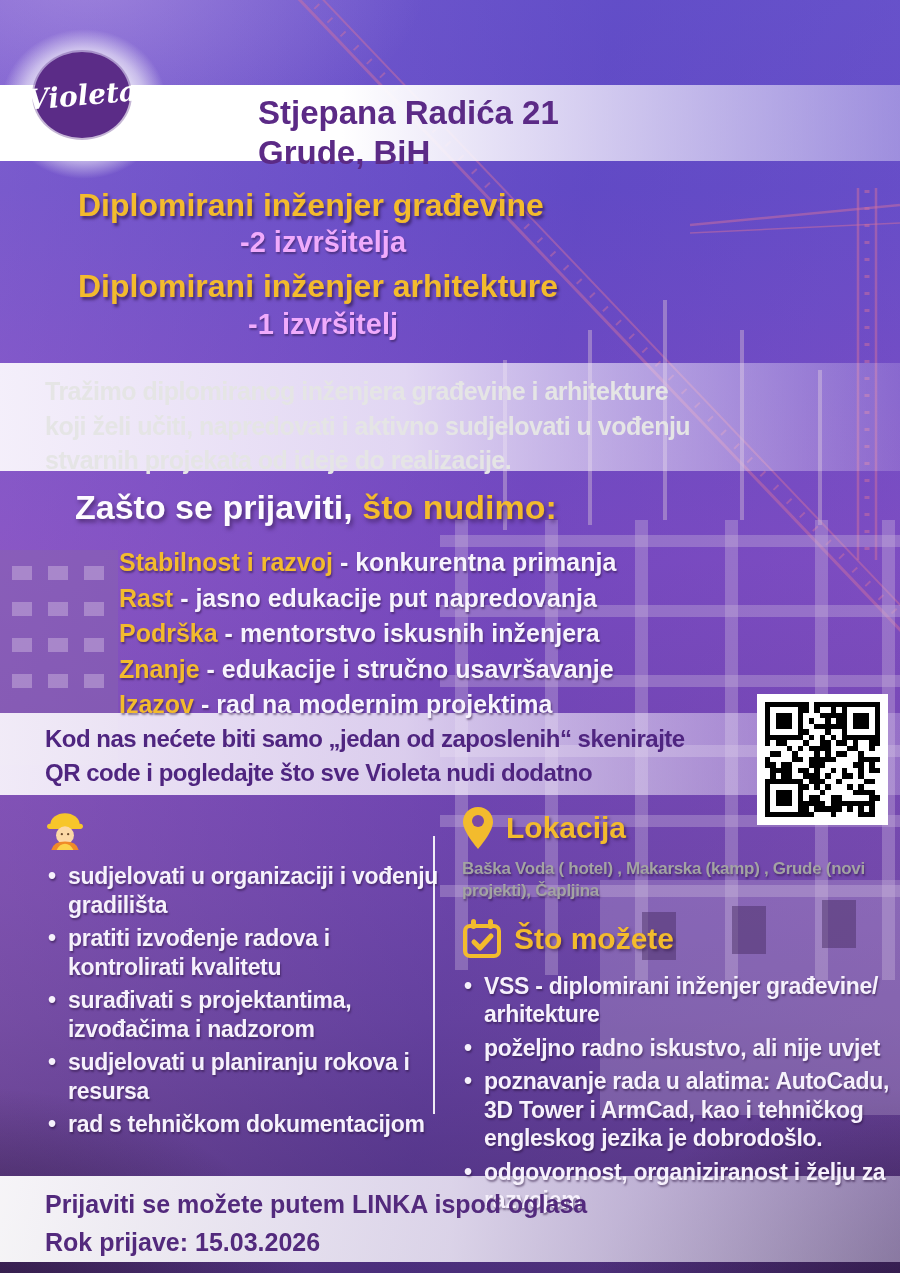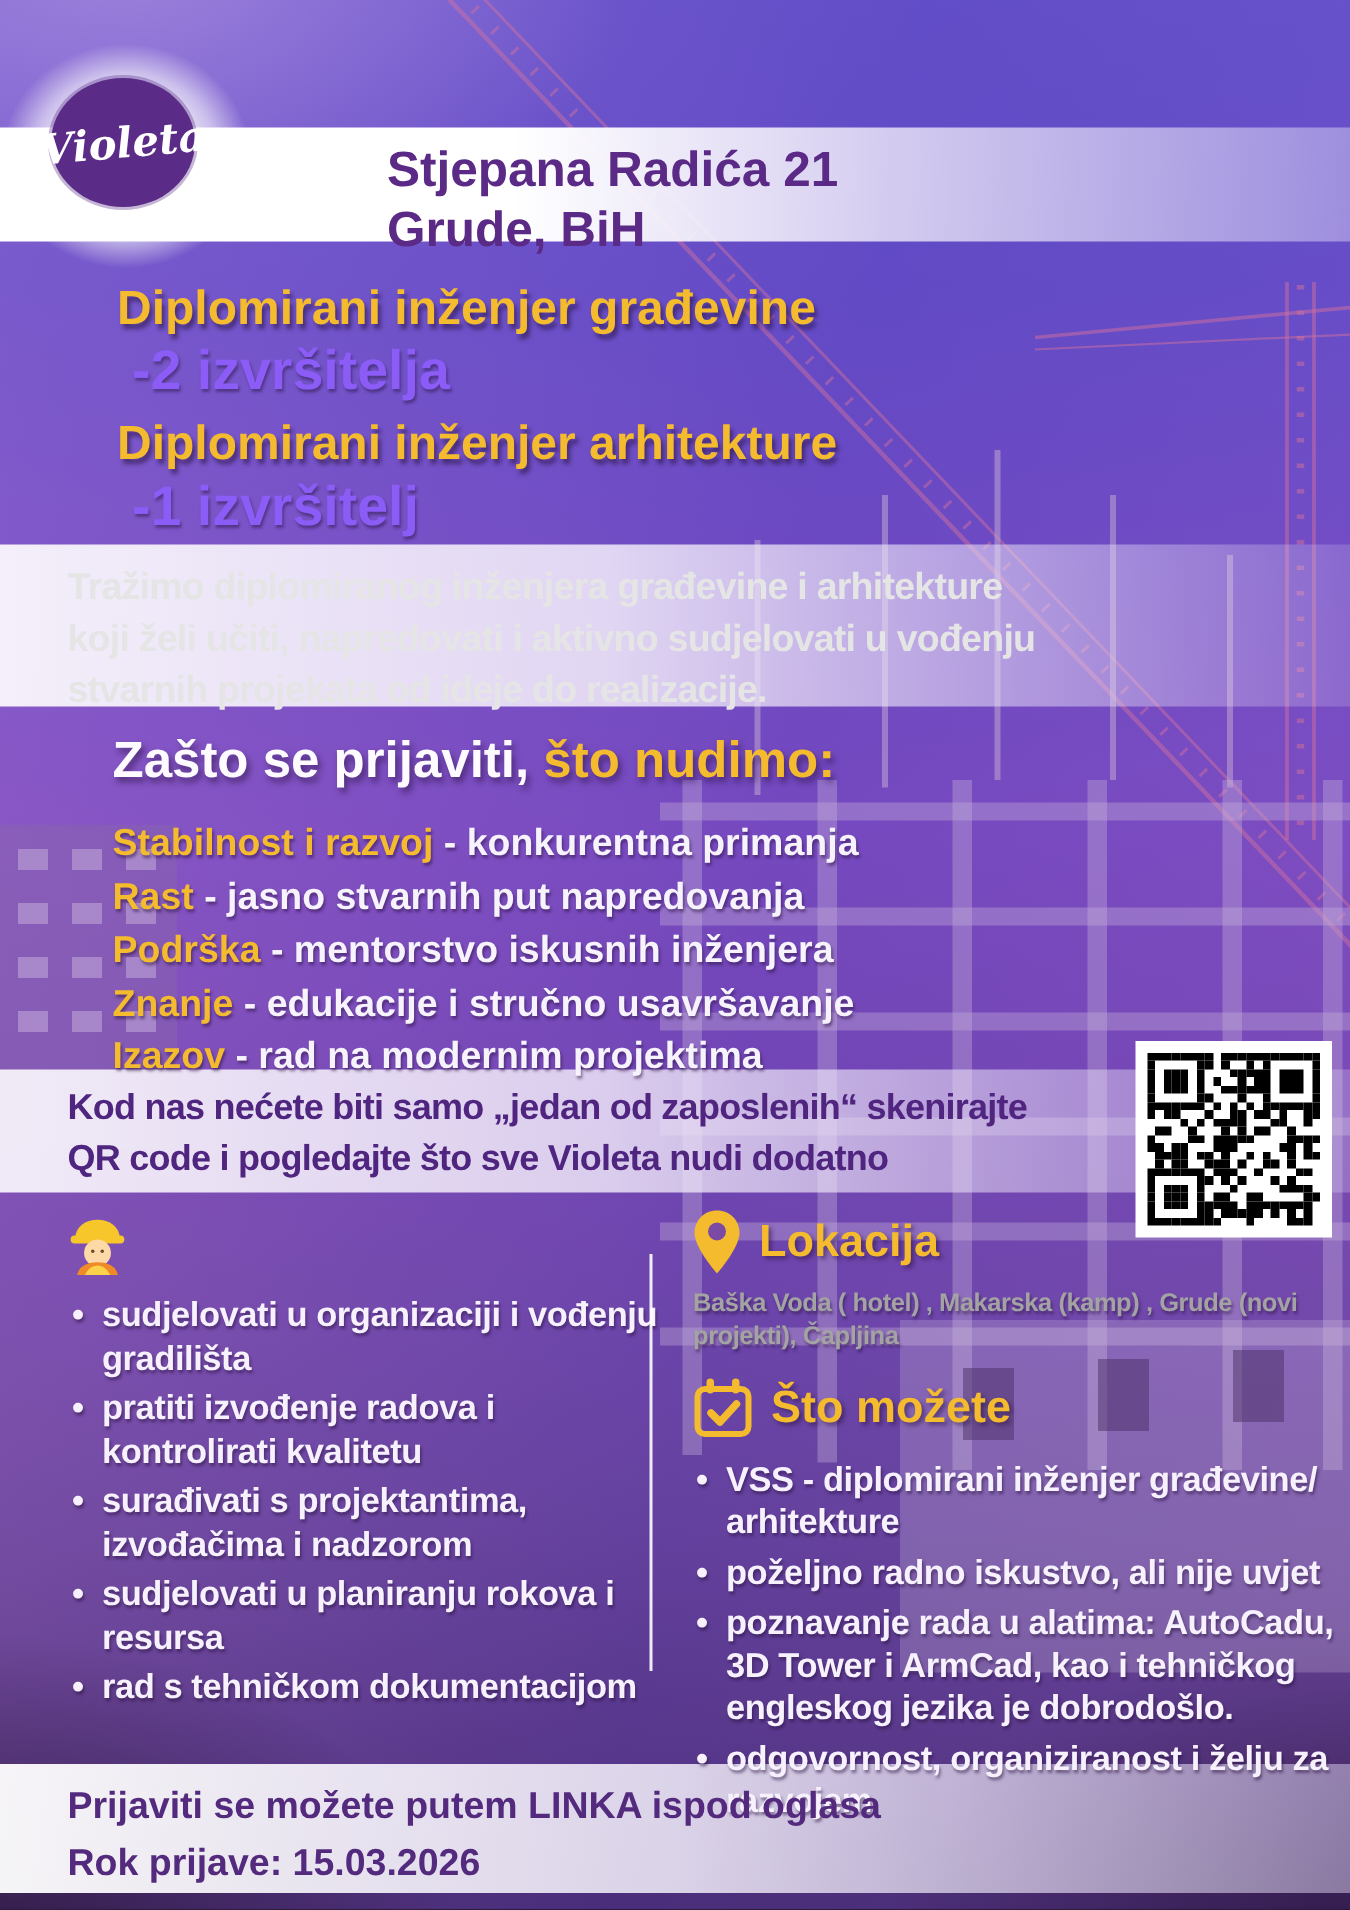--- a/index.html
+++ b/index.html
@@ -22,30 +22,30 @@
   
   .logo-glow{position:absolute;left:-22px;top:8px;width:212px;height:192px;z-index:2;border-radius:50%;
     background:radial-gradient(closest-side,rgba(255,255,255,.97) 34%,rgba(255,255,255,.55) 58%,rgba(255,255,255,0) 78%);}
   .logo-ellipse{position:absolute;left:34px;top:52px;width:96px;height:86px;z-index:3;background:#5b2c87;
     border-radius:50%;display:flex;align-items:center;justify-content:center;box-shadow:0 0 0 2px rgba(90,45,135,.35);}
   .logo-text{color:#fff;font-family:"DejaVu Serif",serif;font-style:italic;font-weight:bold;font-size:28px;transform:rotate(-5deg);}
   .address{position:absolute;left:258px;top:93px;z-index:3;color:#5b2a86;font-weight:bold;font-size:33px;line-height:1.22;}
   
   .jobs{position:absolute;left:78px;top:186px;z-index:3;}
   .job-title{color:#f3bb2d;font-size:32px;font-weight:bold;text-shadow:2px 3px 3px rgba(35,15,55,.55);line-height:1.2;}
-  .job-count{color:#8b5cf6;font-size:37px;font-weight:bold;margin:2px 0 8px 10px;text-shadow:1px 2px 2px rgba(35,15,55,.45);}
+  .job-count{color:#f0abfc;font-size:29px;font-weight:bold;margin:2px 0 8px 10px;text-shadow:1px 2px 2px rgba(35,15,55,.45);text-align:center;}
   
   .intro{position:absolute;left:45px;top:374px;z-index:3;color:#e5e5e5;font-weight:bold;font-size:25px;
          letter-spacing:-0.5px;line-height:1.38;}
   .intro div{white-space:nowrap;}
   
   .why{position:absolute;left:75px;top:488px;z-index:3;}
   .why-heading{font-size:34px;font-weight:bold;color:#fdfbff;text-shadow:2px 3px 4px rgba(40,15,60,.55);white-space:nowrap;}
   .why-gold{color:#f3bb2d;}
-  .offer-list{margin-top:18px;font-size:25px;font-weight:bold;line-height:1.42;text-shadow:1px 2px 2px rgba(40,15,60,.5);}
+  .offer-list{margin-top:18px;font-size:25px;font-weight:bold;line-height:1.42;text-shadow:1px 2px 2px rgba(40,15,60,.5);margin-left:44px;}
   .offer-row{white-space:nowrap;}
   .offer-key{color:#f3bb2d;}
   .offer-rest{color:#f7f3fd;}
   
   .qr-text{position:absolute;left:45px;top:722px;z-index:3;color:#4f2580;font-weight:bold;font-size:24px;
            letter-spacing:-0.5px;line-height:1.42;}
   .qr-text div{white-space:nowrap;}
   .qr-box{position:absolute;left:757px;top:694px;width:131px;height:131px;z-index:4;background:#fff;
           padding:8px;box-sizing:border-box;}
   #qr-grid{width:115px;height:115px;display:grid;grid-template-columns:repeat(21,1fr);grid-auto-rows:1fr;}
@@ -155,21 +155,21 @@
     <div>koji želi učiti, napredovati i aktivno sudjelovati u vođenju</div>
     <div>stvarnih projekata od ideje do realizacije.</div>
   </div>
 
   <div class="why">
     <div class="why-heading">
       <span>Zašto se prijaviti, </span><span class="why-gold">što nudimo:</span>
     </div>
     <div class="offer-list">
       <div class="offer-row"><span class="offer-key">Stabilnost i razvoj</span><span class="offer-rest"> - konkurentna primanja</span></div>
-      <div class="offer-row"><span class="offer-key">Rast</span><span class="offer-rest"> - jasno stvarnih put napredovanja</span></div>
+      <div class="offer-row"><span class="offer-key">Rast</span><span class="offer-rest"> - jasno edukacije put napredovanja</span></div>
       <div class="offer-row"><span class="offer-key">Podrška</span><span class="offer-rest"> - mentorstvo iskusnih inženjera</span></div>
       <div class="offer-row"><span class="offer-key">Znanje</span><span class="offer-rest"> - edukacije i stručno usavršavanje</span></div>
       <div class="offer-row"><span class="offer-key">Izazov</span><span class="offer-rest"> - rad na modernim projektima</span></div>
     </div>
   </div>
 
   <div class="band band-qr"></div>
   <div class="qr-text">
     <div>Kod nas nećete biti samo „jedan od zaposlenih“ skenirajte</div>
     <div>QR code i pogledajte što sve Violeta nudi dodatno</div>

